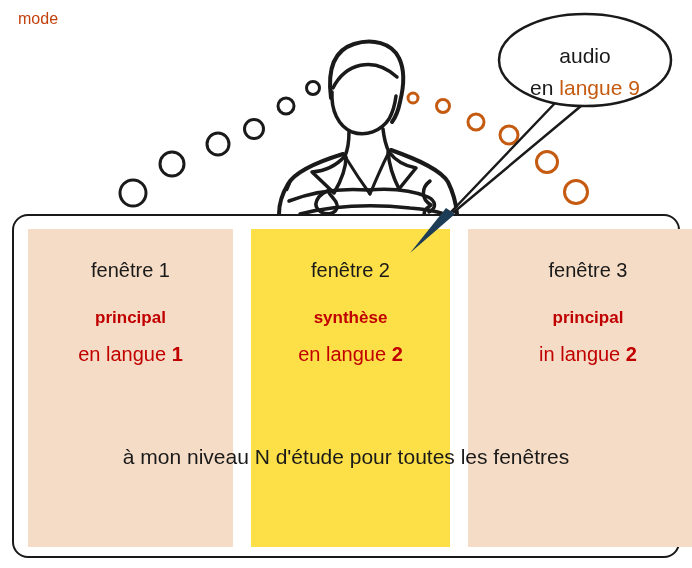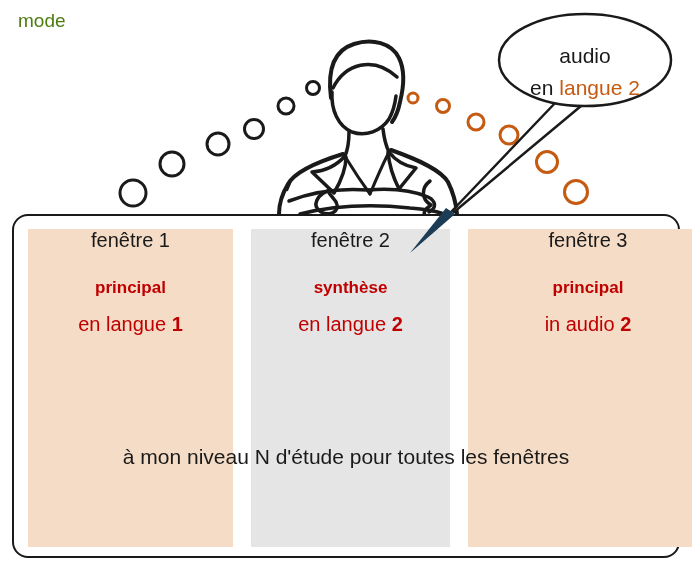--- a/index.html
+++ b/index.html
@@ -6,21 +6,21 @@
   .canvas {
     position:relative; width:692px; height:568px; background:#ffffff;
     font-family:"Liberation Sans", sans-serif; overflow:hidden;
   }
   svg { position:absolute; left:0; top:0; }
   .bg-art { z-index:1; }
   .fg-art { z-index:3; }
 
   .mode-label {
     position:absolute; left:18px; top:10px; z-index:5;
-    font-size:19px; color:#4d7c0f;
+    font-size:16px; color:#c2410c;
   }
   .title {
     position:absolute; left:13px; top:42px; z-index:5;
     font-size:38px; font-weight:700; color:#c55a11;
   }
 
   .bubble-text {
     position:absolute; left:499px; top:24px; width:172px; z-index:5;
     text-align:center; font-size:21px; line-height:1.5; color:#1a1a1a;margin-top:16px;
   }
@@ -28,24 +28,24 @@
 
   .board {
     position:absolute; left:12px; top:214px; width:668px; height:344px;
     box-sizing:border-box; z-index:2;
     background:#ffffff; border:2.5px solid #1a1a1a; border-radius:16px;
   }
   .panel {
     position:absolute; top:13px; height:318px; text-align:center;
   }
   .panel.p1 { left:14px;  width:205px; background:#f5dcc6; }
-  .panel.p2 { left:237px; width:199px; background:#e5e5e5; }
+  .panel.p2 { left:237px; width:199px; background:#fde047; }
   .panel.p3 { left:454px; width:240px; background:#f5dcc6; }
 
-  .window-label { margin:0; font-size:20px; color:#1a1a1a; }
+  .window-label { margin:0; padding-top:30px; font-size:20px; color:#1a1a1a; }
   .role-label   { margin:0; padding-top:26px; font-size:17px; font-weight:700; color:#c00000; }
   .lang-label   { margin:0; padding-top:15px; font-size:20px; color:#c00000;text-align:center; }
   .lang-label b { font-weight:700; }
 
   .caption {
     position:absolute; left:0; right:0; top:229px;
     text-align:center; font-size:21px; color:#1a1a1a; z-index:4;
   }
 </style>
 </head>
@@ -100,30 +100,30 @@
       <p class="lang-label"><span>en langue </span><b>1</b></p>
     </div>
     <div class="panel p2">
       <p class="window-label">fenêtre 2</p>
       <p class="role-label">synthèse</p>
       <p class="lang-label"><span>en langue </span><b>2</b></p>
     </div>
     <div class="panel p3">
       <p class="window-label">fenêtre 3</p>
       <p class="role-label">principal</p>
-      <p class="lang-label"><span>in audio </span><b>2</b></p>
+      <p class="lang-label"><span>in langue </span><b>2</b></p>
     </div>
     <div class="caption">à mon niveau N d'étude pour toutes les fenêtres</div>
   </div>
 
   <svg class="fg-art" width="692" height="568" viewBox="0 0 692 568">
     <polygon points="557,101 581,106 452,213" fill="#ffffff"></polygon>
     <path d="M557,101 L451,212" stroke="#1a1a1a" stroke-width="2.5" fill="none" stroke-linecap="round"></path>
     <path d="M581,106 L454,212" stroke="#1a1a1a" stroke-width="2.5" fill="none" stroke-linecap="round"></path>
     <ellipse cx="585" cy="60" rx="86" ry="46" fill="#ffffff" stroke="#1a1a1a" stroke-width="2.5"></ellipse>
     <polygon points="446,208 455,214 410,253" fill="#1d3c55"></polygon>
   </svg>
   <div class="bubble-text">
     <div>audio</div>
-    <div><span>en </span><span class="hl">langue 2</span></div>
+    <div><span>en </span><span class="hl">langue 9</span></div>
   </div>
 
 </div>
 
 </body></html>

